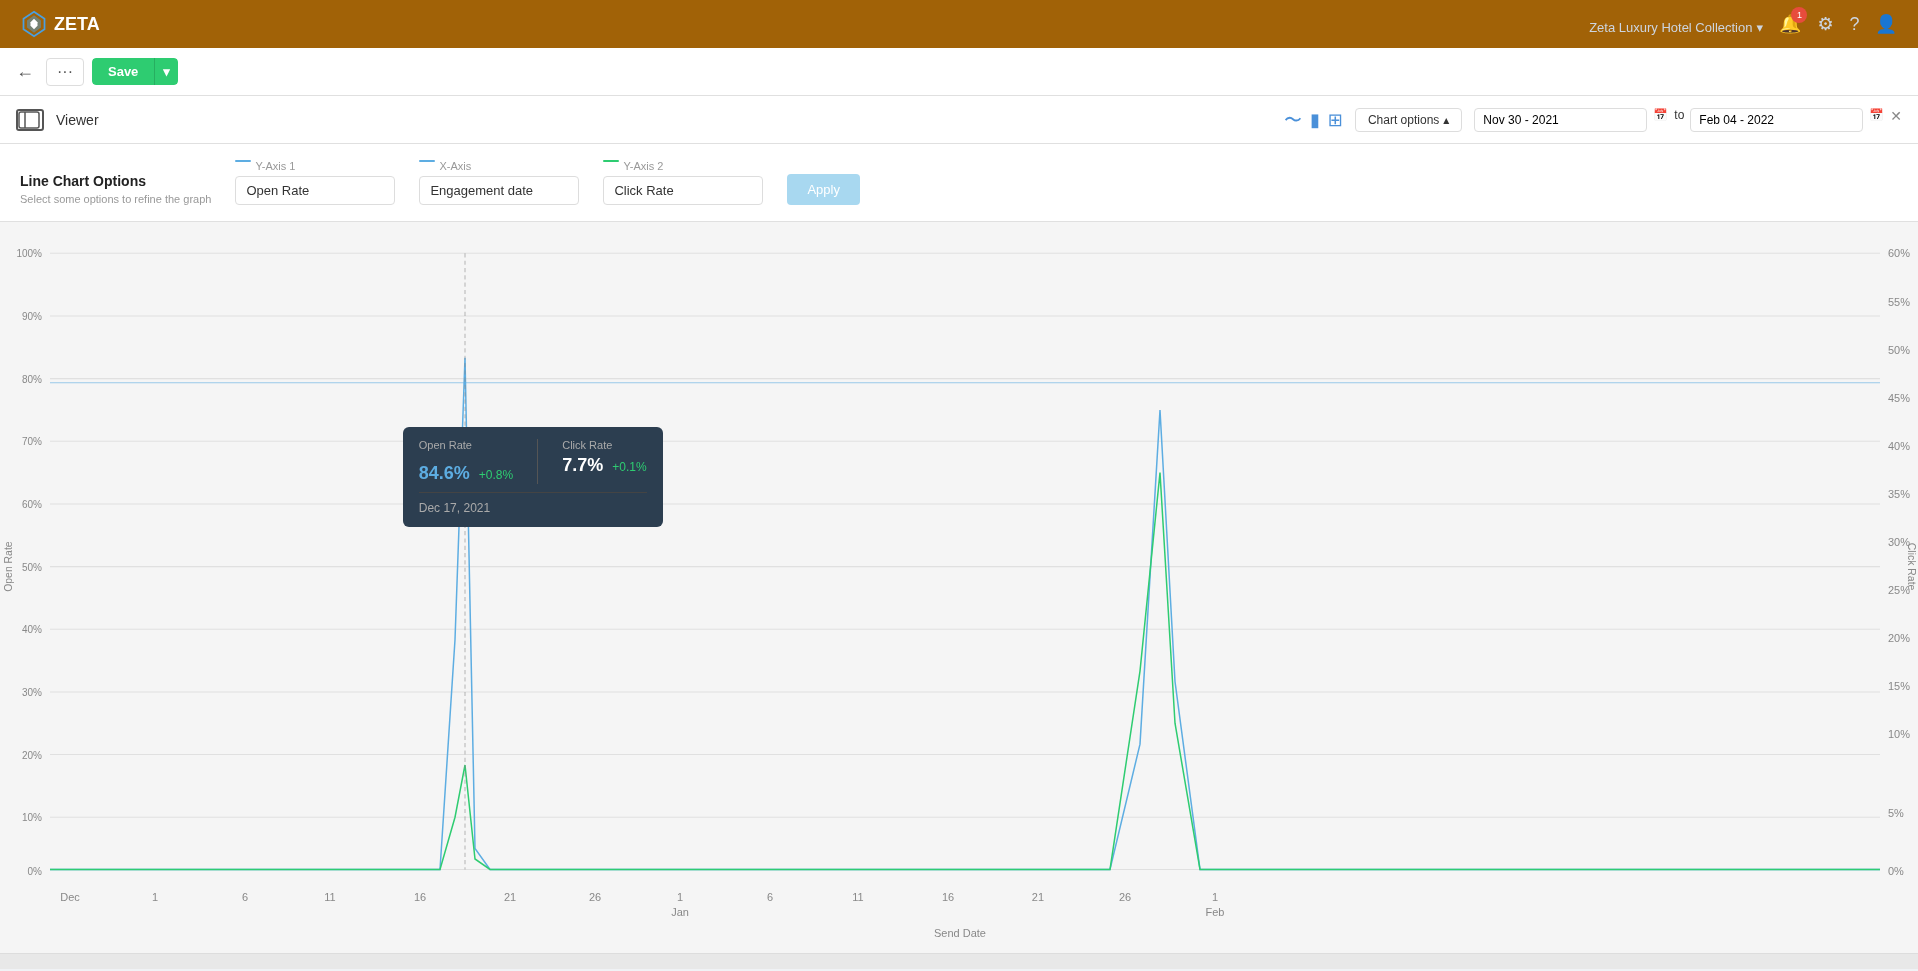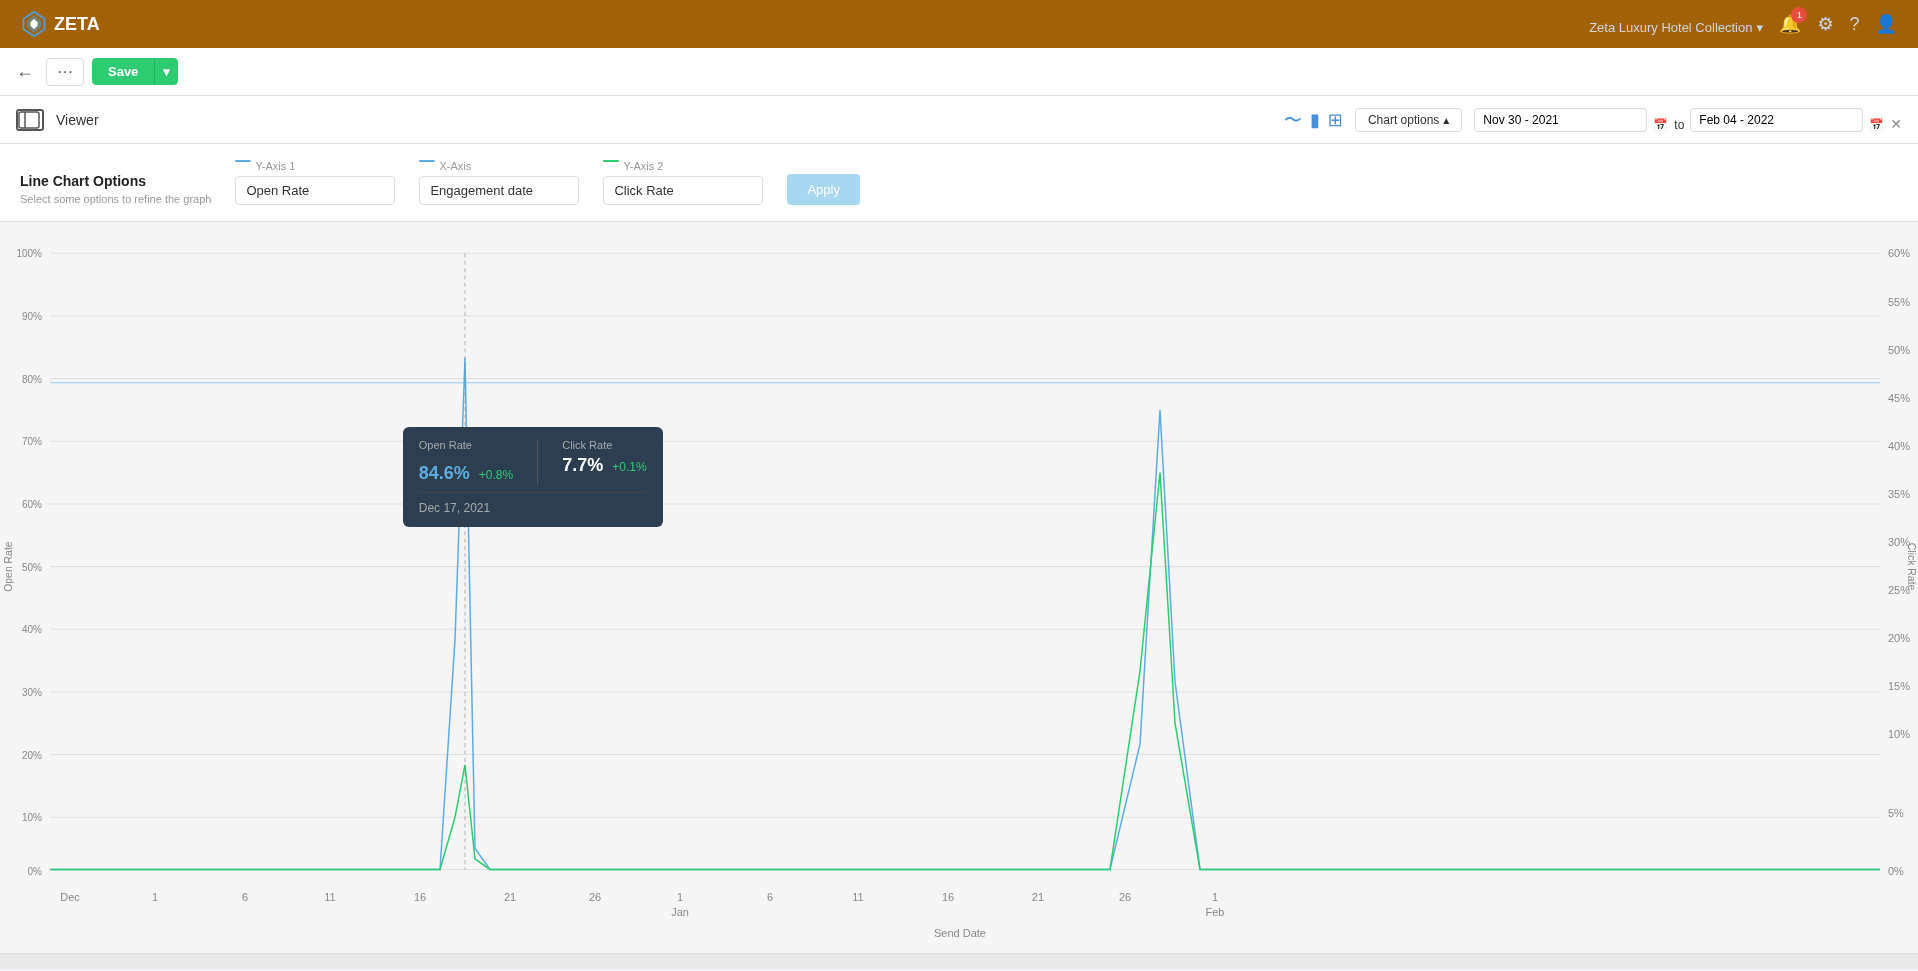--- a/index.html
+++ b/index.html
@@ -46,21 +46,21 @@
       align-items: center;
       padding: 0 16px;
       border-bottom: 1px solid #e0e0e0;
       gap: 12px;
     }
     .viewer-label { font-size: 14px; color: #333; font-weight: 500; }
     .sub-toolbar-spacer { flex: 1; }
     .chart-type-icons { display: flex; align-items: center; gap: 8px; }
     .chart-icon { color: #4a90d9; font-size: 18px; cursor: pointer; }
     .chart-options-btn { border: 1px solid #ddd; background: white; border-radius: 4px; padding: 4px 12px; font-size: 12px; cursor: pointer; color: #333; display: flex; align-items: center; gap: 4px; }
-    .date-range { display: flex; align-items: flex-end; gap: 6px; font-size: 12px; color: #333; }
+    .date-range { display: flex; align-items: flex-start; gap: 6px; font-size: 12px; color: #333; }
     .date-input { border: 1px solid #ddd; border-radius: 4px; padding: 4px 8px; font-size: 12px; }
     .date-close { color: #888; cursor: pointer; font-size: 14px; }
     .sidebar-toggle { width: 28px; height: 22px; border: 2px solid #555; border-radius: 3px; cursor: pointer; display: flex; align-items: center; }
 
     
     .options-panel {
       background: white;
       padding: 16px 20px;
       border-bottom: 1px solid #e0e0e0;
       display: flex;

